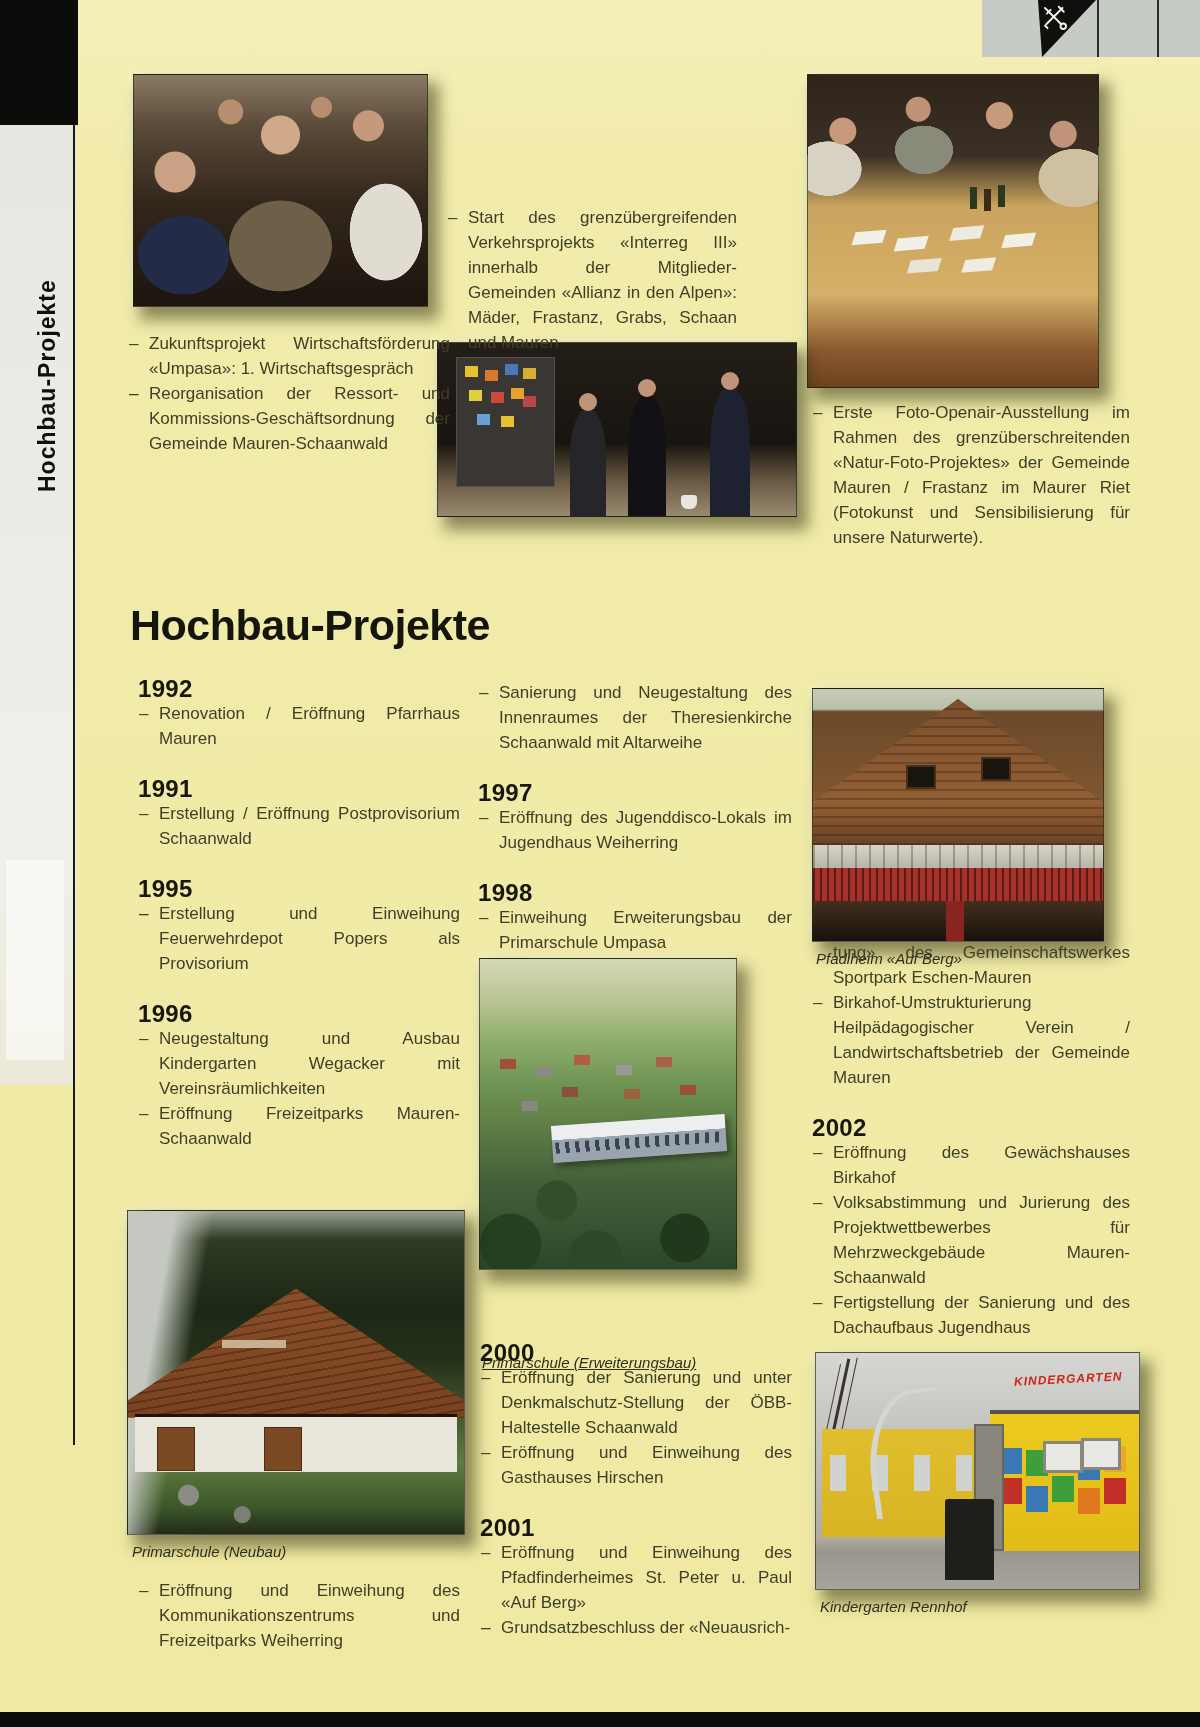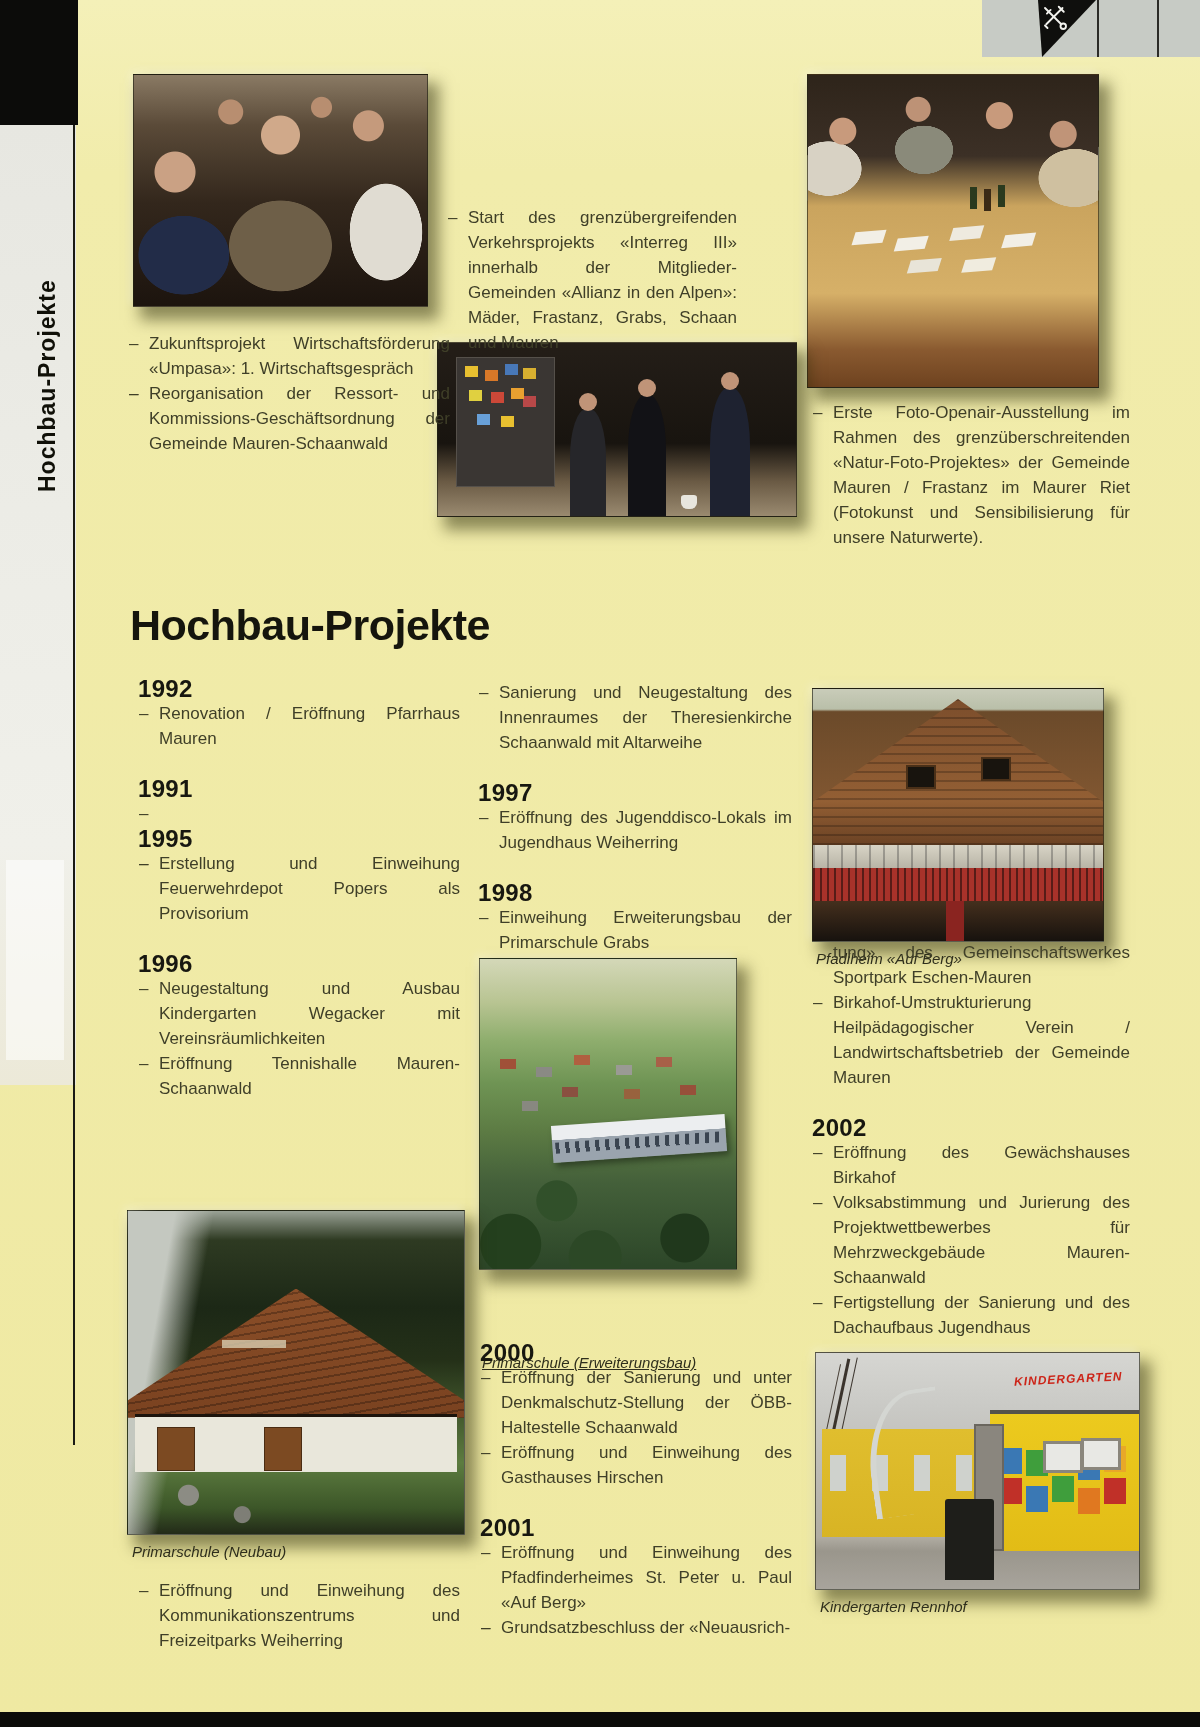--- a/index.html
+++ b/index.html
@@ -239,49 +239,49 @@
 
   <div class="main-heading">Hochbau-Projekte</div>
 
   <div class="txt" style="left:138px;top:676px;width:322px;">
     <div class="sec">
       <div class="year">1992</div>
       <p class="b"><span class="d">–</span><span>Renovation / Eröffnung Pfarrhaus Mauren</span></p>
     </div>
     <div class="sec">
       <div class="year">1991</div>
-      <p class="b"><span class="d">–</span></p>
+      <p class="b"><span class="d">–</span><span>Erstellung / Eröffnung Postprovisorium Schaanwald</span></p>
     </div>
     <div class="sec">
       <div class="year">1995</div>
       <p class="b"><span class="d">–</span></p>
       <p class="b"><span class="d">–</span><span>Erstellung und Einweihung Feuerwehrdepot Popers als Provisorium</span></p>
     </div>
     <div class="sec">
       <div class="year">1996</div>
       <p class="b"><span class="d">–</span><span>Neugestaltung und Ausbau Kindergarten Wegacker mit Vereinsräumlichkeiten</span></p>
-      <p class="b"><span class="d">–</span><span>Eröffnung Tennishalle Mauren-Schaanwald</span></p>
+      <p class="b"><span class="d">–</span><span>Eröffnung Freizeitparks Mauren-Schaanwald</span></p>
     </div>
   </div>
 
   <div class="txt" style="left:138px;top:1578px;width:322px;">
     <p class="b"><span class="d">–</span><span>Eröffnung und Einweihung des Kommunikationszentrums und Freizeitparks Weiherring</span></p>
   </div>
 
   <div class="txt" style="left:478px;top:680px;width:314px;">
     <div class="sec">
       <p class="b"><span class="d">–</span><span>Sanierung und Neugestaltung des Innenraumes der Theresienkirche Schaanwald mit Altarweihe</span></p>
     </div>
     <div class="sec">
       <div class="year">1997</div>
       <p class="b"><span class="d">–</span><span>Eröffnung des Jugenddisco-Lokals im Jugendhaus Weiherring</span></p>
     </div>
     <div class="sec">
       <div class="year">1998</div>
-      <p class="b"><span class="d">–</span><span>Einweihung Erweiterungsbau der Primarschule Grabs</span></p>
+      <p class="b"><span class="d">–</span><span>Einweihung Erweiterungsbau der Primarschule Umpasa</span></p>
     </div>
   </div>
 
   <div class="txt" style="left:480px;top:1340px;width:312px;">
     <div class="sec">
       <div class="year">2000</div>
       <p class="b"><span class="d">–</span><span>Eröffnung der Sanierung und unter Denkmalschutz-Stellung der ÖBB-Haltestelle Schaanwald</span></p>
       <p class="b"><span class="d">–</span><span>Eröffnung und Einweihung des Gasthauses Hirschen</span></p>
     </div>
     <div class="sec">

